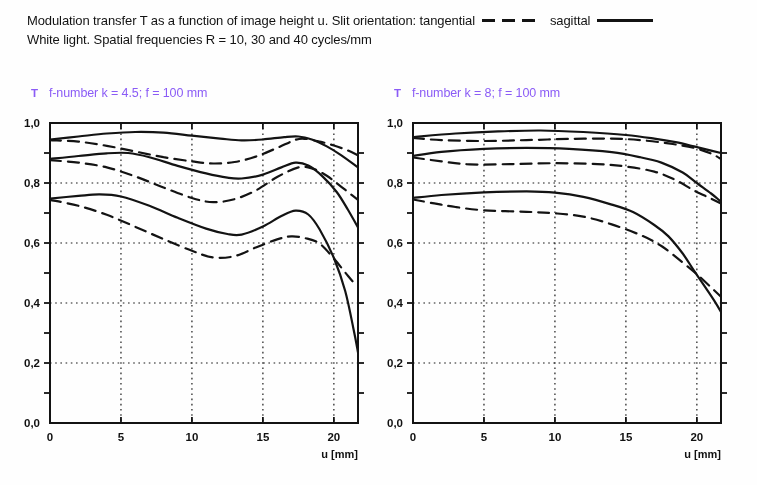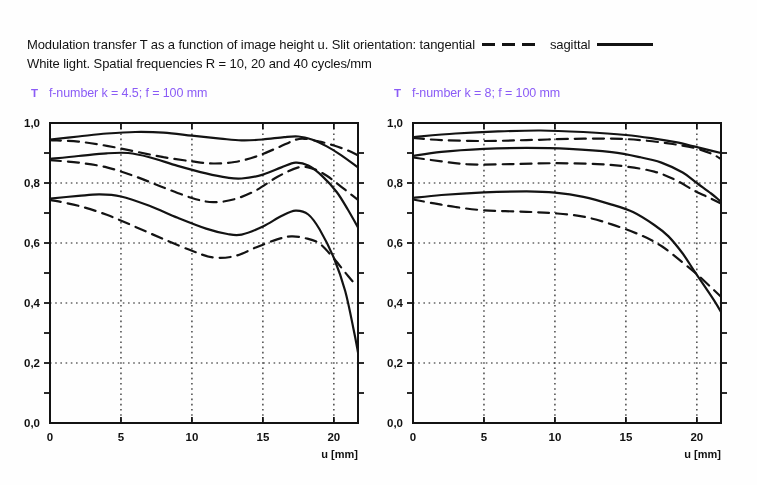--- a/index.html
+++ b/index.html
@@ -1,19 +1,19 @@
 <!DOCTYPE html>
 <html><head>
 <meta charset="utf-8">
 <style>
   html,body{margin:0;padding:0;background:#fff;}
   #page{position:relative;width:757px;height:485px;background:#fefefe;overflow:hidden;
         font-family:"Liberation Sans",sans-serif;color:#111;}
   .header{position:absolute;left:27px;top:12px;width:716px;font-size:13px;line-height:18.5px;
-          letter-spacing:-0.1px;color:#131313;margin-top:24px;}
+          letter-spacing:-0.1px;color:#131313;}
   .line-sample{display:inline-block;height:2.6px;vertical-align:middle;margin:0 8px 2px 7px;}
   .line-sample.dashed{width:60px;background:repeating-linear-gradient(90deg,#131313 0 13px,transparent 13px 20px);}
   .line-sample.solid{width:56px;background:#131313;margin-left:7px;}
   .chart-title{position:absolute;top:86px;font-size:12.5px;color:#8b5cf6;letter-spacing:-0.1px;}
   .chart-title .t-sym{display:inline-block;margin-right:11px;font-size:11.5px;font-weight:700;}
   svg.plot{position:absolute;overflow:visible;}
   .grid{stroke:#1a1a1a;stroke-width:1.2;stroke-dasharray:1.6 3.6;}
   .frame{fill:none;stroke:#131313;stroke-width:2;}
   .tick{stroke:#131313;stroke-width:1.8;}
   .curve{fill:none;stroke:#131313;stroke-width:2.2;stroke-linecap:round;stroke-linejoin:round;}
@@ -21,21 +21,21 @@
   .ticklabel{font-family:"Liberation Sans",sans-serif;font-size:11.5px;font-weight:700;fill:#111;}
   .axislabel{font-family:"Liberation Sans",sans-serif;font-size:11px;font-weight:700;fill:#111;}
 </style>
 </head>
 <body>
 
 <div id="page">
 
   <div class="header">
     <div class="hline"><span>Modulation transfer T as a function of image height u. Slit orientation: tangential</span><span class="line-sample dashed"></span><span>sagittal</span><span class="line-sample solid"></span></div>
-    <div class="hline">White light. Spatial frequencies R = 10, 20 and 40 cycles/mm</div>
+    <div class="hline">White light. Spatial frequencies R = 10, 30 and 40 cycles/mm</div>
   </div>
 
   <div class="chart-title" style="left:31px;">
     <span class="t-sym">T</span><span>f-number k = 4.5; f = 100 mm</span>
   </div>
   <div class="chart-title" style="left:394px;">
     <span class="t-sym">T</span><span>f-number k = 8; f = 100 mm</span>
   </div>
 
   <svg class="plot" style="left:0;top:105px;" width="380" height="378" viewBox="0 0 380 378">

